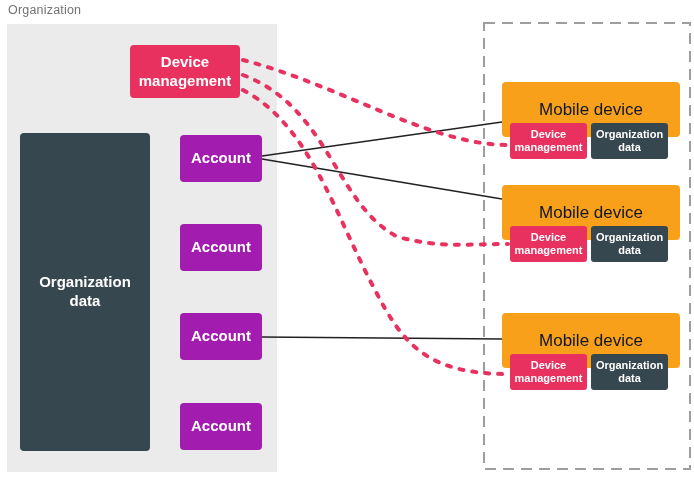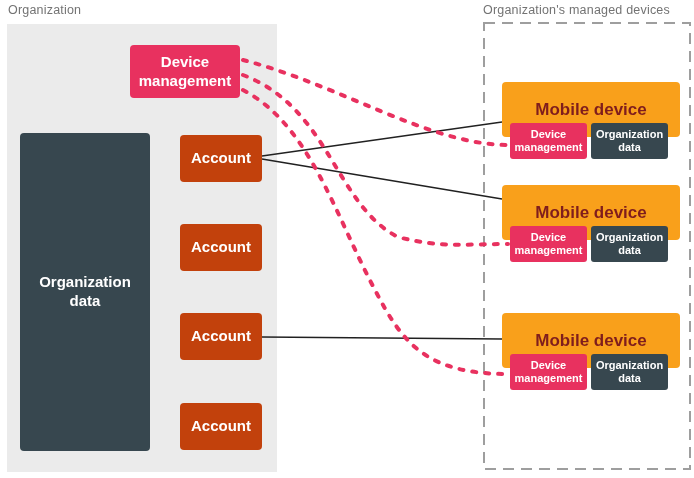--- a/index.html
+++ b/index.html
@@ -13,42 +13,41 @@
   .org-container{position:absolute;left:7px;top:24px;width:270px;height:448px;background:#EBEBEB;}
 
   .overlay{position:absolute;left:0;top:0;pointer-events:none;}
 
   .box{position:absolute;display:flex;align-items:center;justify-content:center;
        text-align:center;color:#ffffff;border-radius:4px;font-weight:700;line-height:1.25;}
   .device-mgmt-box{left:130px;top:45px;width:110px;height:53px;background:#E8315F;font-size:15px;padding:0;}
   .device-mgmt-box .inner{width:96px;}
   .org-data-box{left:20px;top:133px;width:130px;height:318px;background:#37474F;font-size:15px;}
   .org-data-box .inner{width:104px;}
-  .account-box{left:180px;width:82px;height:47px;background:#c2410c;font-size:15px;border-radius:4px;}
+  .account-box{left:180px;width:82px;height:47px;background:#a21caf;font-size:15px;border-radius:4px;}
   .acc1{top:135px;} .acc2{top:224px;} .acc3{top:313px;} .acc4{top:403px;}
 
   .device{position:absolute;left:502px;width:178px;height:55px;background:#F9A01B;border-radius:4px;}
   .dev1{top:82px;} .dev2{top:185px;} .dev3{top:313px;}
   .device-title{position:absolute;left:0;top:0;width:100%;height:100%;
       display:flex;align-items:center;justify-content:center;
-      color:#7f1d1d;font-size:17px;font-weight:700;}
+      color:#0f172a;font-size:17px;font-weight:400;}
   .chip{position:absolute;top:41px;width:77px;height:36px;border-radius:3px;
       display:flex;align-items:center;justify-content:center;text-align:center;
       color:#ffffff;font-size:11px;font-weight:700;line-height:1.18;}
   .chip .inner{width:72px;}
   .chip-pink{left:8px;background:#E8315F;}
   .chip-dark{left:89px;background:#37474F;}
 </style>
 </head>
 <body>
 
 <div class="canvas">
 
   <div class="zone-label org-label">Organization</div>
-  <div class="zone-label devices-label">Organization's managed devices</div>
 
   <div class="org-container"></div>
 
   <svg class="overlay" width="694" height="478" viewBox="0 0 694 478">
     <rect x="484" y="23" width="206" height="446" fill="none" stroke="#9E9E9E" stroke-width="2" stroke-dasharray="11 7"></rect>
 
     <line x1="262" y1="156" x2="502" y2="122" stroke="#212121" stroke-width="1.3"></line>
     <line x1="262" y1="159" x2="502" y2="199" stroke="#212121" stroke-width="1.3"></line>
     <line x1="262" y1="337" x2="502" y2="339" stroke="#212121" stroke-width="1.3"></line>
 

